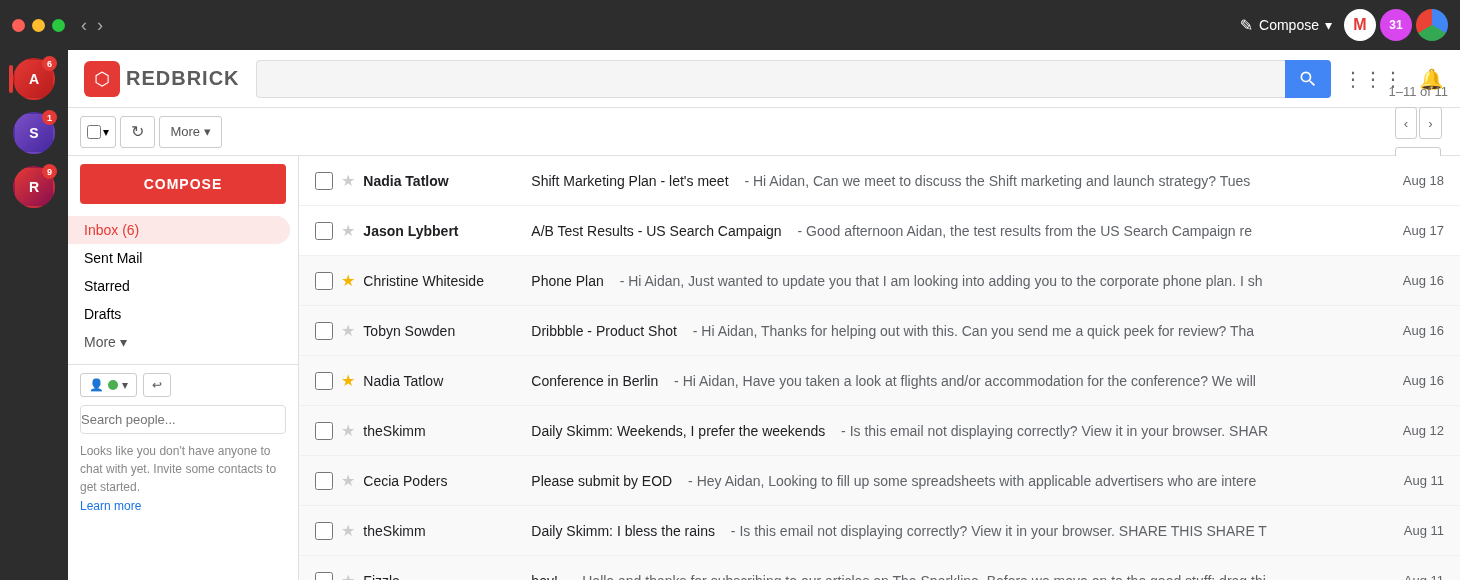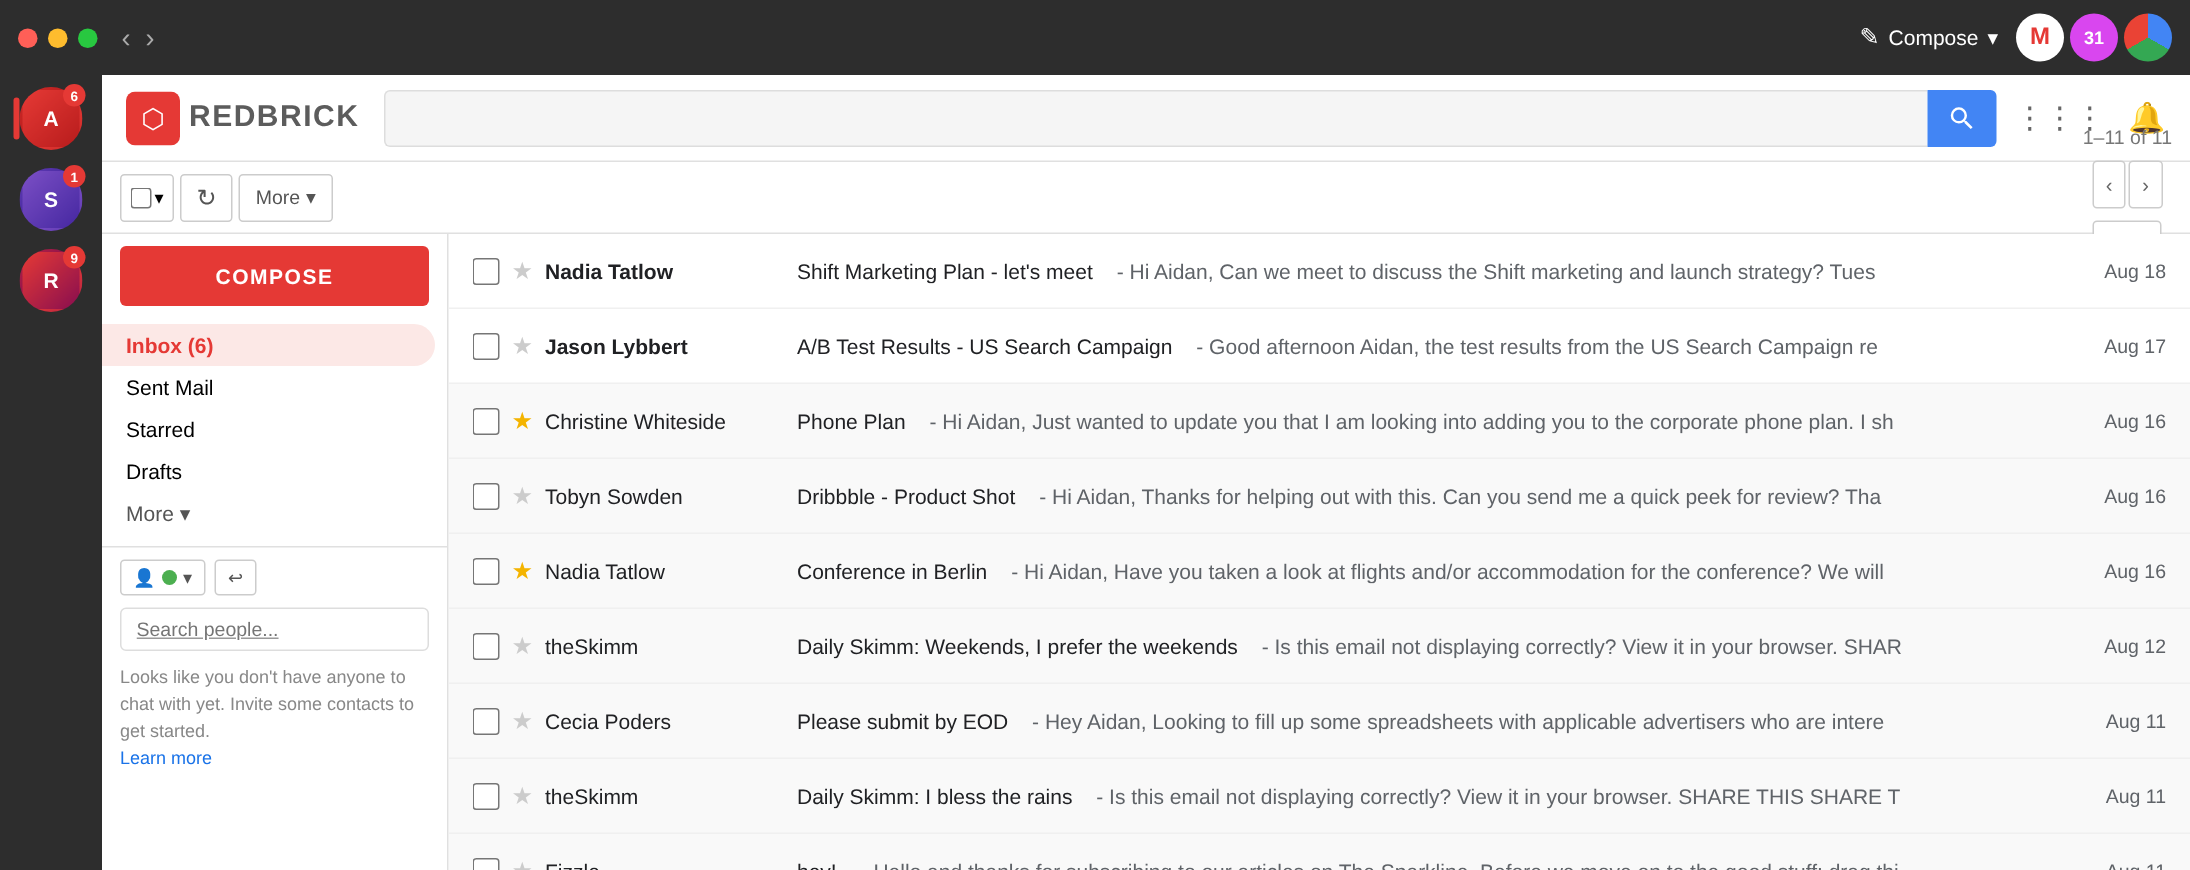--- a/index.html
+++ b/index.html
@@ -67,28 +67,28 @@
     .pag-btn { border: 1px solid #ccc; border-radius: 3px; padding: 4px 8px; cursor: pointer; background: #fff; color: #666; height: 32px; display: flex; align-items: center; }
     .settings-btn { border: 1px solid #ccc; border-radius: 3px; padding: 4px 10px; cursor: pointer; background: #fff; height: 32px; display: flex; align-items: center; gap: 4px; font-size: 14px; color: #555; }
 
     
     .gmail-main { display: flex; flex: 1; overflow: hidden; }
 
     
     .gmail-sidebar { width: 230px; flex-shrink: 0; padding: 8px 0; overflow-y: auto; background: #fff; }
     .compose-button { background: #e53935; color: #fff; border: none; border-radius: 4px; padding: 12px 24px; font-size: 14px; font-weight: bold; letter-spacing: 1px; cursor: pointer; margin: 0 12px 12px 12px; width: calc(100% - 24px); }
     .sidebar-nav-item { padding: 6px 16px; font-size: 14px; cursor: pointer; display: flex; align-items: center; gap: 8px; border-radius: 0 20px 20px 0; margin-right: 8px; }
-    .sidebar-nav-item.active { color: #e53935; font-weight: bold; background: #fce8e6; }
+    .sidebar-nav-item.active { color: #e53935; font-weight: normal; background: #fce8e6; }
     .sidebar-more-item { padding: 6px 16px; font-size: 14px; cursor: pointer; display: flex; align-items: center; gap: 4px; color: #555; }
 
     
     .chat-area { padding: 8px 12px; border-top: 1px solid #e0e0e0; margin-top: 8px; }
     .chat-controls { display: flex; align-items: center; gap: 6px; margin-bottom: 8px; }
     .chat-icon-btn { border: 1px solid #ccc; border-radius: 3px; padding: 4px 8px; cursor: pointer; background: #fff; font-size: 12px; color: #555; display: flex; align-items: center; gap: 4px; }
-    .chat-search { width: 100%; border: 1px solid #ddd; border-radius: 4px; padding: 6px 10px; font-size: 13px; color: #999; outline: none; margin-bottom: 8px; text-decoration: underline; }
+    .chat-search { width: 100%; border: 1px solid #ddd; border-radius: 4px; padding: 6px 0; font-size: 13px; color: #999; outline: none; margin-bottom: 8px; }
     .chat-empty-text { font-size: 12px; color: #888; line-height: 1.5; }
     .learn-more { color: #1a73e8; cursor: pointer; font-size: 12px; text-decoration: none; }
 
     
     .email-list { flex: 1; overflow-y: auto; border-left: 1px solid #e0e0e0; }
     .email-row { display: flex; align-items: center; padding: 8px 16px; border-bottom: 1px solid #f0f0f0; cursor: pointer; min-height: 50px; background: #fff; gap: 8px; }
     .email-row.unread { background: #fff; }
     .email-row.unread .email-sender { font-weight: bold; }
     .email-row.read { background: #f9f9f9; }
     .email-checkbox { width: 18px; height: 18px; flex-shrink: 0; }

